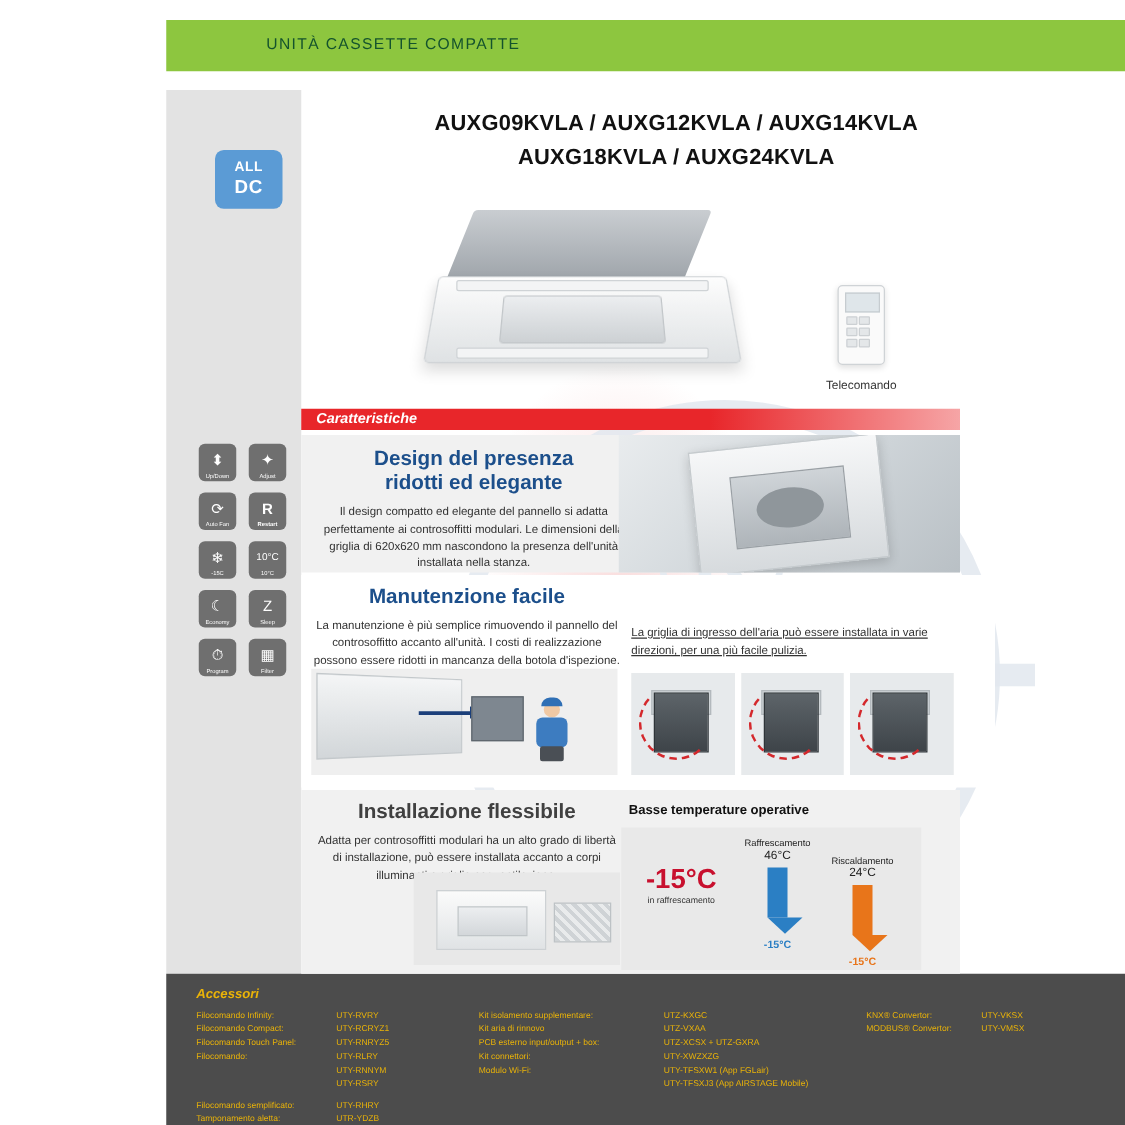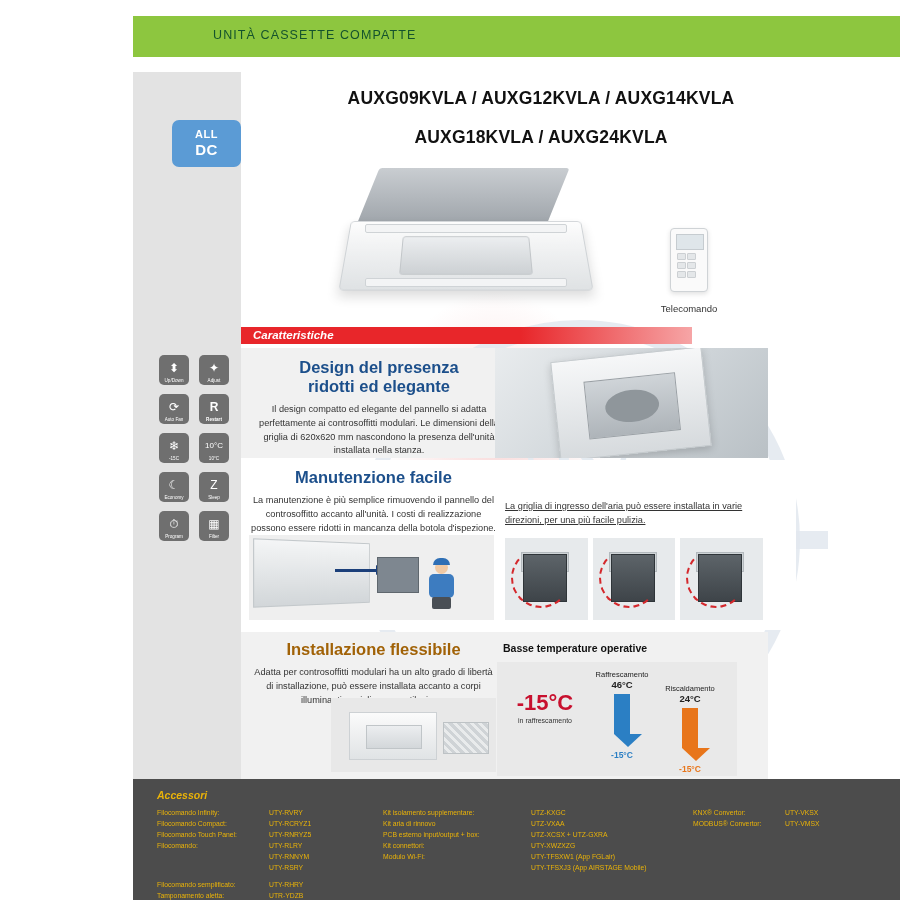--- a/index.html
+++ b/index.html
@@ -51,32 +51,32 @@
     position:absolute;left:133px;top:16px;width:767px;height:41px;
     background:#8dc63f;z-index:2;
   }
   .green-header .ttl{
     position:absolute;left:40px;top:12px;
     color:#14532d;font-size:12.5px;letter-spacing:1.1px;margin-left:40px;
   }
 
   
   .alldc{
-    position:absolute;left:172px;top:120px;width:69px;height:47px;
+    position:absolute;left:172px;top:120px;width:54px;height:47px;
     background:#5b9bd5;border-radius:7px;color:#fff;text-align:center;z-index:4;
   }
   .alldc .l1{font-size:11px;font-weight:bold;margin-top:8px;letter-spacing:.5px;}
   .alldc .l2{font-size:15px;font-weight:bold;margin-top:1px;letter-spacing:.5px;}
 
   
   .models{
     position:absolute;left:241px;top:88px;width:600px;text-align:center;z-index:4;
   }
   .models .m1{font-size:17.5px;font-weight:bold;color:#111;letter-spacing:.2px;}
-  .models .m2{font-size:17.5px;font-weight:bold;color:#111;margin-top:18px;letter-spacing:.2px;}
+  .models .m2{font-size:17.5px;font-weight:bold;color:#111;margin-top:6px;letter-spacing:.2px;}
 
   
   .hero{
     position:absolute;left:345px;top:160px;width:250px;height:150px;z-index:3;
   }
   .hero .body{
     position:absolute;left:22px;top:8px;width:190px;height:62px;
     background:linear-gradient(180deg,#c9cdd1 0%, #9aa0a6 100%);
     transform:skewX(-22deg);border-radius:3px;
   }
@@ -105,21 +105,21 @@
   }
   .remote .screen{position:absolute;left:5px;top:5px;width:26px;height:14px;background:#dfe6ea;border:1px solid #c6ccd0;}
   .remote .btn{position:absolute;width:7px;height:5px;background:#e4e7e9;border:1px solid #ccd0d3;border-radius:1px;}
   .remote-label{
     position:absolute;left:641px;top:303px;width:96px;text-align:center;
     font-size:9.5px;color:#333;z-index:4;
   }
 
   
   .carat-bar{
-    position:absolute;left:241px;top:327px;width:451px;height:17px;
+    position:absolute;left:241px;top:327px;width:527px;height:17px;
     background:linear-gradient(90deg,#e8262a 0%, #e8262a 62%, #f6a5a6 100%);
     z-index:4;
   }
   .carat-bar .t{
     position:absolute;left:12px;top:2px;color:#fff;font-size:11.5px;
     font-style:italic;font-weight:bold;
   }
 
   
   .icons{position:absolute;left:159px;top:355px;width:70px;z-index:5;}
@@ -223,21 +223,21 @@
     position:absolute;left:6px;top:10px;width:56px;height:56px;
     border:2px dashed #d4282c;border-radius:50%;border-top-color:transparent;border-right-color:transparent;
   }
 
   
   .sec3{
     position:absolute;left:241px;top:632px;width:527px;height:147px;
     background:#f1f1f1;z-index:3;
   }
   .sec3 .txt{position:absolute;left:10px;top:8px;width:245px;text-align:center;}
-  .h-gray{font-size:16.5px;font-weight:bold;color:#a16207;}
+  .h-gray{font-size:16.5px;font-weight:bold;color:#404040;}
   .sec3 .photo{
     position:absolute;left:90px;top:66px;width:165px;height:74px;
     background:#e8e8e8;overflow:hidden;
   }
   .sec3 .photo .cass{
     position:absolute;left:18px;top:14px;width:86px;height:46px;
     background:linear-gradient(180deg,#fbfbfb,#e0e3e5);border:1px solid #cdd1d4;
   }
   .sec3 .photo .cass i{
     position:absolute;left:16px;top:12px;width:54px;height:22px;
@@ -258,21 +258,21 @@
     background:#e9e9e9;z-index:4;
   }
   .big15{
     position:absolute;left:8px;top:30px;width:80px;text-align:center;
   }
   .big15 .v{font-size:22px;font-weight:bold;color:#c8102e;line-height:1;}
   .big15 .s{font-size:7px;color:#333;margin-top:3px;}
 
   .arrow-col{position:absolute;top:8px;width:66px;text-align:center;}
   .arrow-col .top-l{font-size:7.5px;color:#222;line-height:1.25;}
-  .arrow-col .top-v{font-size:9.5px;font-weight:bold;color:#222;}
+  .arrow-col .top-v{font-size:9.5px;font-weight:normal;color:#222;}
   .arrow-col .bot-v{font-size:8.5px;font-weight:bold;color:#2b7fc4;margin-top:3px;}
   .arrow-col.warm .bot-v{color:#e8751a;}
   .ar{
     width:16px;margin:4px auto 0;position:relative;
   }
   .ar .shaft{width:16px;height:40px;background:#2b7fc4;margin:0 auto;}
   .ar .head{
     width:0;height:0;margin:0 auto;
     border-left:14px solid transparent;border-right:14px solid transparent;
     border-top:13px solid #2b7fc4;

